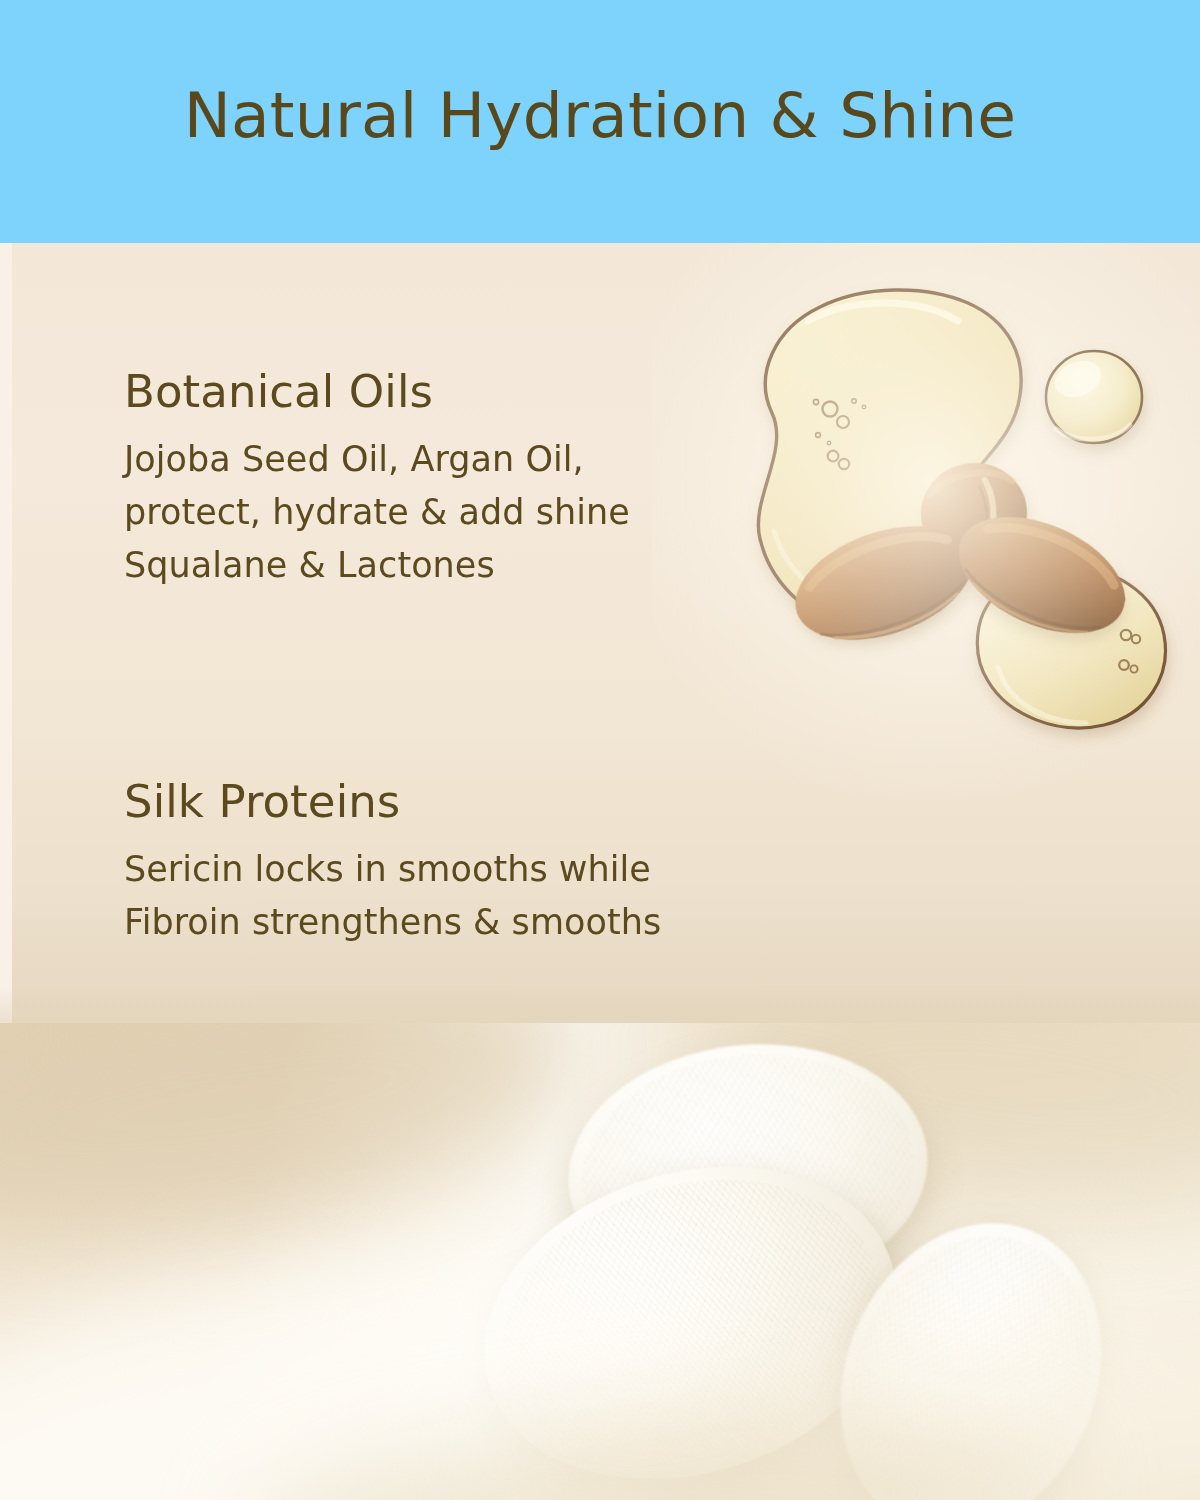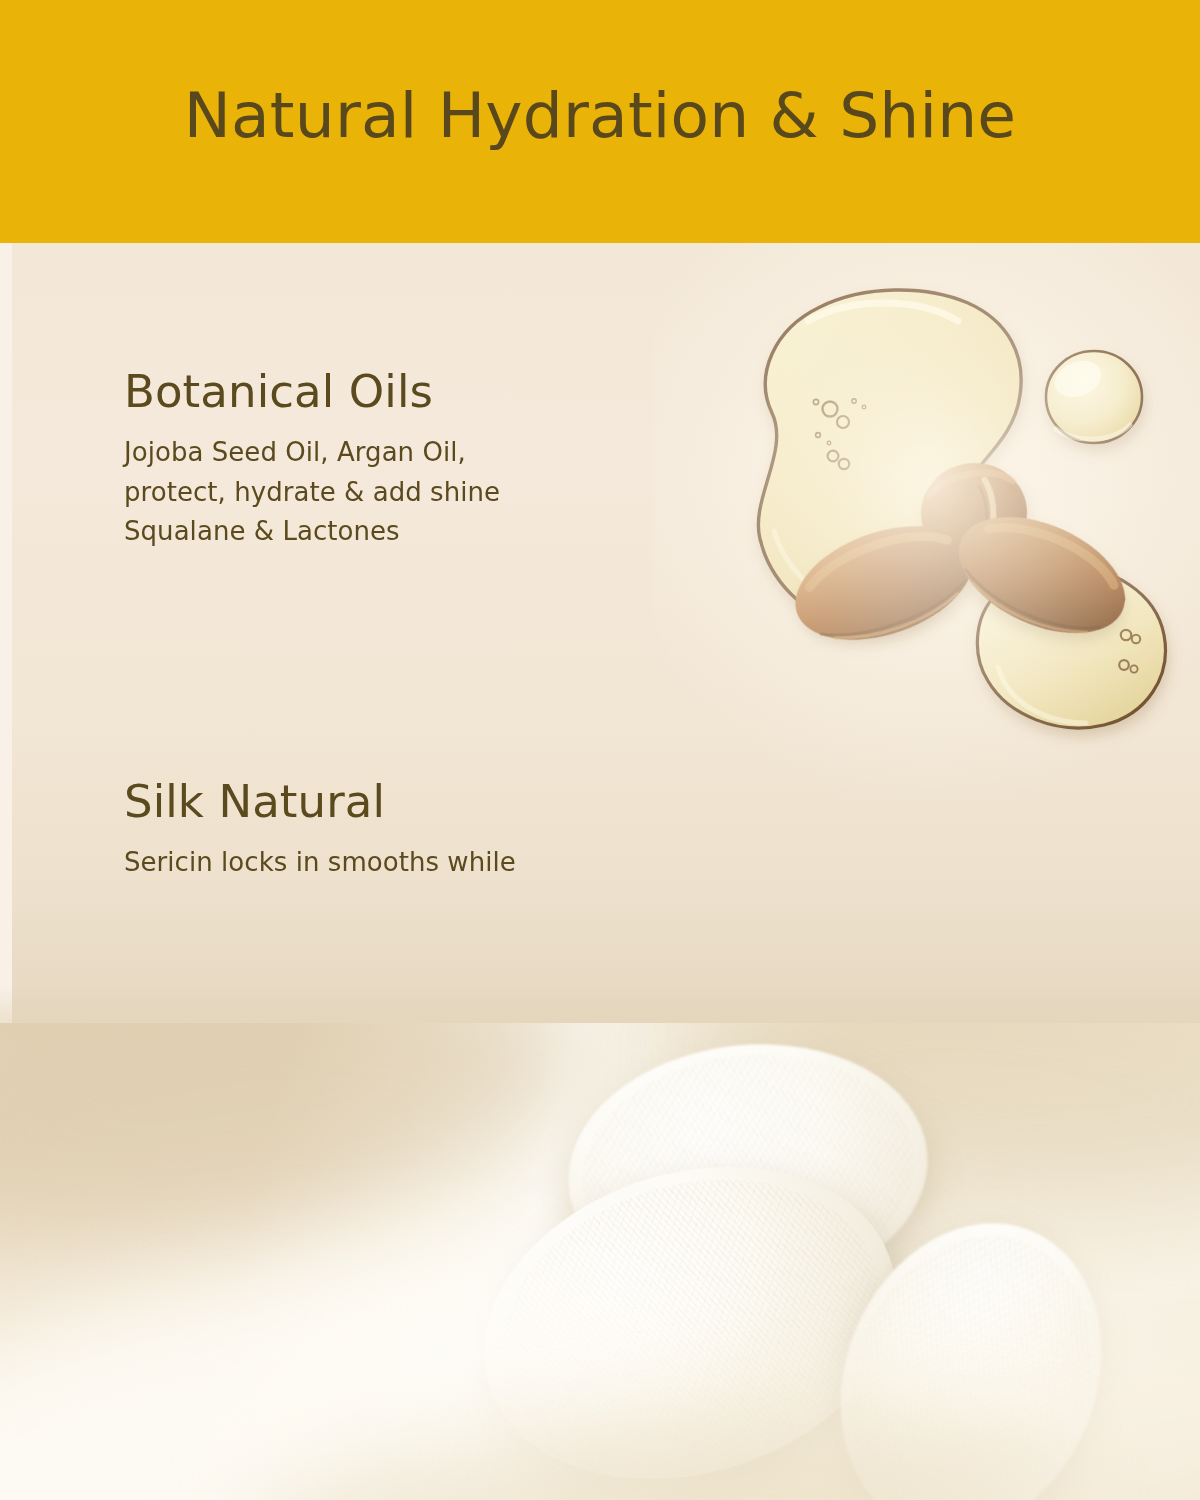--- a/index.html
+++ b/index.html
@@ -10,21 +10,21 @@
     background:#F9F1E8;
     overflow:hidden;
     position:relative;
   }
 
   .page { position:relative; width:1200px; height:1500px; overflow:hidden; }
 
   
   .title-band {
     position:absolute; left:0; top:0; width:1200px; height:243px;
-    background:#eab308;
+    background:#7dd3fc;
     display:flex; align-items:center; justify-content:center;
   }
   .page-title {
     font-family:"DejaVu Sans", sans-serif;
     font-size:63px;
     font-weight:400;
     letter-spacing:0.2px;
     color:#58481C;
     line-height:1.1;
     margin-top:-12px;
@@ -59,21 +59,21 @@
     font-size:45px;
     font-weight:400;
     color:#5A4A1D;
     line-height:1.0;
     letter-spacing:0.1px;
     margin-bottom:19px;
     white-space:nowrap;
   }
   .block-line {
     font-family:"DejaVu Sans", sans-serif;
-    font-size:26px;
+    font-size:35px;
     font-weight:400;
     color:#5A4A1D;
     line-height:1.52;
     letter-spacing:0.05px;
     white-space:nowrap;
   }
 
   
   .oil-art { position:absolute; left:700px; top:20px; width:500px; height:520px; }
   .oil-art svg { display:block; width:500px; height:520px; overflow:visible; }
@@ -163,22 +163,23 @@
   <div class="content-band">
 
     <div class="copy-block oils">
       <div class="block-heading">Botanical Oils</div>
       <div class="block-line">Jojoba Seed Oil, Argan Oil,</div>
       <div class="block-line">protect, hydrate &amp; add shine</div>
       <div class="block-line">Squalane &amp; Lactones</div>
     </div>
 
     <div class="copy-block silk">
-      <div class="block-heading">Silk Natural</div>
+      <div class="block-heading">Silk Proteins</div>
       <div class="block-line">Sericin locks in smooths while</div>
+      <div class="block-line">Fibroin strengthens &amp; smooths</div>
     </div>
 
     <div class="oil-art">
       <svg viewBox="0 0 500 520" xmlns="http://www.w3.org/2000/svg" aria-hidden="true">
         <defs>
           <linearGradient id="oilFill" x1="0.15" y1="0" x2="0.85" y2="1">
             <stop offset="0%" stop-color="#F6EEC9"></stop>
             <stop offset="45%" stop-color="#EEDFAC"></stop>
             <stop offset="100%" stop-color="#E3D092"></stop>
           </linearGradient>

